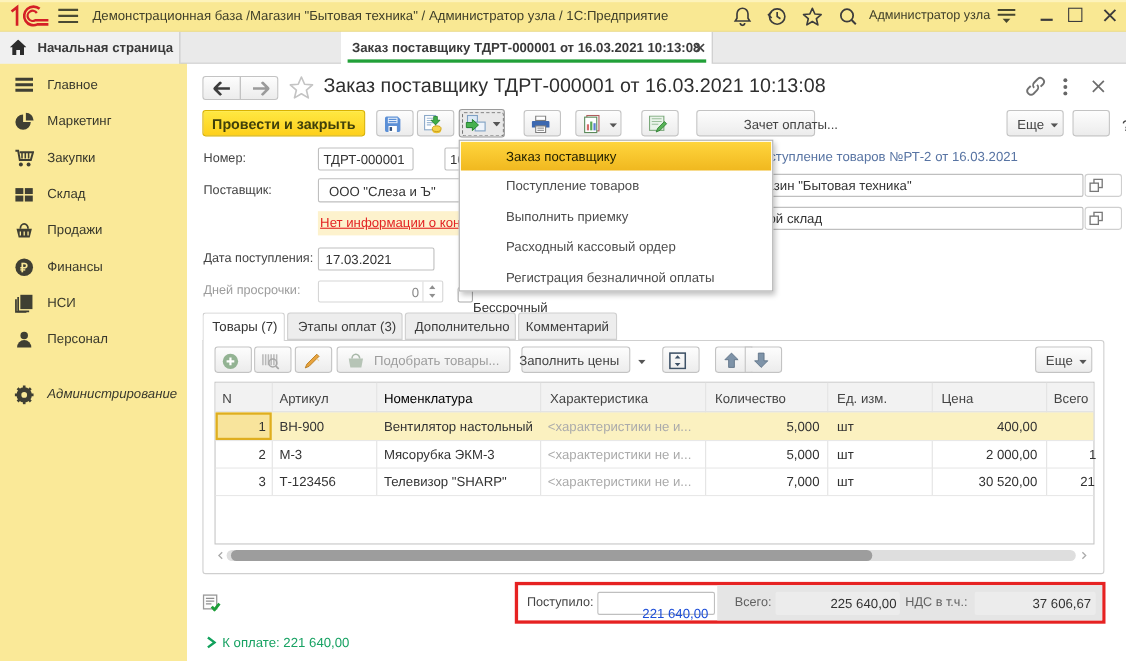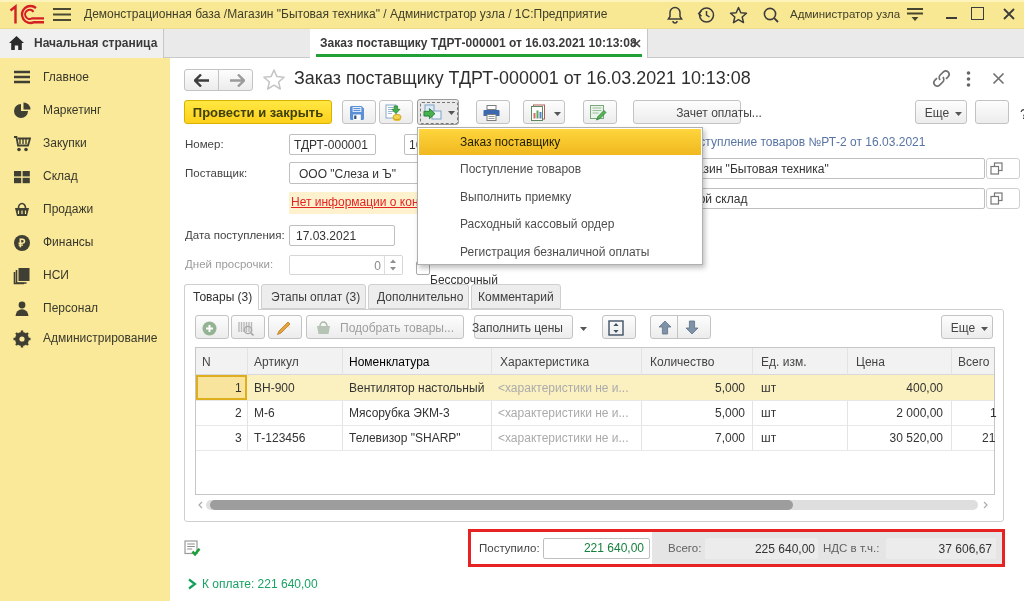--- a/index.html
+++ b/index.html
@@ -142,21 +142,21 @@
       </svg>
       <div class="sbtext">НСИ</div>
     </div>
     <div class="sbitem" style="top:234px;">
       <svg class="sbicon" viewBox="0 0 18 18">
         <circle cx="9" cy="5" r="3.4" fill="#3f3f33"></circle>
         <path d="M2.5,16 a6.5,6.8 0 0 1 13,0 z" fill="#3f3f33"></path>
       </svg>
       <div class="sbtext">Персонал</div>
     </div>
-    <div class="sbitem" style="top:264px;">
+    <div class="sbitem" style="top:284px;font-style:italic;">
       <svg class="sbicon" viewBox="0 0 18 18">
         <path d="M9,0.5 l1.4,2.6 3,-.7 .4,3 3,.8 -1.2,2.8 2.2,2.1 -2.5,1.8 .7,3 -3,.4 -.8,3 -2.8,-1.3 -2.1,2.2 -1.8,-2.5 -3,.7 -.4,-3 -3,-.8 1.3,-2.8 -2.2,-2.1 2.5,-1.8 -.7,-3 3,-.4 .8,-3 2.8,1.4 z" fill="#3f3f33" transform="scale(0.56) translate(7,7)"></path>
         <circle cx="9" cy="9" r="7" fill="#3f3f33"></circle>
         <g stroke="#3f3f33" stroke-width="2.4">
           <path d="M9,0.5 v4 M9,13.5 v4 M0.5,9 h4 M13.5,9 h4 M3,3 l2.8,2.8 M12.2,12.2 l2.8,2.8 M15,3 l-2.8,2.8 M5.8,12.2 L3,15"></path>
         </g>
         <circle cx="9" cy="9" r="2.6" fill="#fae998"></circle>
       </svg>
       <div class="sbtext">Администрирование</div>
     </div>
@@ -314,21 +314,21 @@
     </div>
   <div class="btn" style="left:986px;top:188px;width:21px;height:21px;border-color:#cfcfcf;background:#fff;">
     <svg class="abs" style="left:3px;top:3px" width="13" height="13" viewBox="0 0 13 13">
       <rect x="4.5" y="1" width="7.5" height="7.5" fill="#fff" stroke="#777" stroke-width="1.2"></rect>
       <rect x="1" y="4.5" width="7.5" height="7.5" fill="#fff" stroke="#777" stroke-width="1.2"></rect>
     </svg>
   </div>
 
   <div class="abs" style="left:184px;top:309px;width:820px;height:213px;border:1px solid #cfcfcf;border-radius:0 3px 3px 3px;background:#fff;box-sizing:border-box;"></div>
   <div class="abs" style="left:184px;top:284px;width:75px;height:26px;background:#fff;border:1px solid #cfcfcf;border-bottom:none;border-radius:3px 3px 0 0;box-sizing:border-box;"></div>
-  <div class="abs" style="left:193px;top:290px;color:#333;">Товары (3)</div>
+  <div class="abs" style="left:193px;top:290px;color:#333;">Товары (7)</div>
   <div class="abs" style="left:261px;top:284px;width:105px;height:25px;background:#ededed;border:1px solid #cfcfcf;border-radius:3px 3px 0 0;box-sizing:border-box;"></div>
   <div class="abs" style="left:271px;top:290px;color:#3d3d3d;">Этапы оплат (3)</div>
   <div class="abs" style="left:368px;top:284px;width:101px;height:25px;background:#ededed;border:1px solid #cfcfcf;border-radius:3px 3px 0 0;box-sizing:border-box;"></div>
   <div class="abs" style="left:377px;top:290px;color:#3d3d3d;">Дополнительно</div>
   <div class="abs" style="left:471px;top:284px;width:90px;height:25px;background:#ededed;border:1px solid #cfcfcf;border-radius:3px 3px 0 0;box-sizing:border-box;"></div>
   <div class="abs" style="left:478px;top:290px;color:#3d3d3d;">Комментарий</div>
 
   <div class="btn" style="left:195px;top:315px;width:28px;height:24px;">
     <svg class="abs" style="left:6px;top:5px" width="15" height="15" viewBox="0 0 15 15">
       <circle cx="7.5" cy="7.5" r="7" fill="#93b393"></circle>
@@ -408,21 +408,21 @@
     <div class="abs" style="left:39px;top:33px;color:#333;">1</div>
     <div class="abs" style="left:58px;top:33px;color:#333;">ВН-900</div>
     <div class="abs" style="left:153px;top:33px;color:#333;">Вентилятор настольный</div>
     <div class="abs" style="left:302px;top:33px;color:#ababab;">&lt;характеристики не и...</div>
     <div class="abs" style="left:445px;top:33px;width:104px;text-align:right;color:#333;">5,000</div>
     <div class="abs" style="left:565px;top:33px;color:#333;">шт</div>
     <div class="abs" style="left:651px;top:33px;width:96px;text-align:right;color:#333;">400,00</div>
 
     <div class="abs" style="left:0;top:52px;width:798px;height:1px;background:#e8e8e8;"></div>
     <div class="abs" style="left:39px;top:58px;color:#333;">2</div>
-    <div class="abs" style="left:58px;top:58px;color:#333;">М-6</div>
+    <div class="abs" style="left:58px;top:58px;color:#333;">М-3</div>
     <div class="abs" style="left:153px;top:58px;color:#333;">Мясорубка ЭКМ-3</div>
     <div class="abs" style="left:302px;top:58px;color:#ababab;">&lt;характеристики не и...</div>
     <div class="abs" style="left:445px;top:58px;width:104px;text-align:right;color:#333;">5,000</div>
     <div class="abs" style="left:565px;top:58px;color:#333;">шт</div>
     <div class="abs" style="left:651px;top:58px;width:96px;text-align:right;color:#333;">2 000,00</div>
     <div class="abs" style="left:794px;top:58px;color:#333;">1</div>
 
     <div class="abs" style="left:0;top:77px;width:798px;height:1px;background:#e8e8e8;"></div>
     <div class="abs" style="left:39px;top:83px;color:#333;">3</div>
     <div class="abs" style="left:58px;top:83px;color:#333;">Т-123456</div>
@@ -445,21 +445,21 @@
     </svg>
 
   <svg class="abs" style="left:184px;top:540px" width="17" height="16" viewBox="0 0 17 16">
     <rect x="1" y="1" width="12" height="12.5" fill="#fdfdfd" stroke="#9a9a9a" stroke-width="1.2"></rect>
     <path d="M3.2,4 h7.6 M3.2,6.5 h7.6 M3.2,9 h5" stroke="#8f8f8f" stroke-width="1.2"></path>
     <path d="M8.5,11.5 l2.5,2.8 4.5,-5.5" fill="none" stroke="#1d9e38" stroke-width="2.6"></path>
   </svg>
   <div class="abs" style="left:468px;top:529px;width:537px;height:38px;border:3px solid #e62222;box-sizing:border-box;background:#fff;"></div>
   <div class="abs" style="left:479px;top:542px;color:#444;font-size:11.5px;">Поступило:</div>
   <div class="inp" style="left:543px;top:538px;width:107px;height:21px;">
-    <div class="abs" style="right:5px;top:2px;color:#15803d;">221 640,00</div>
+    <div class="abs" style="right:5px;top:12px;color:#1d4ed8;">221 640,00</div>
   </div>
   <div class="abs" style="left:652px;top:532px;width:350px;height:32px;background:#e5e5e5;"></div>
   <div class="abs" style="left:668px;top:542px;color:#616161;font-size:11.5px;">Всего:</div>
   <div class="abs" style="left:705px;top:538px;width:113px;height:21px;background:#ececec;border-radius:2px;">
     <div class="abs" style="right:3px;top:4px;color:#333;">225 640,00</div>
   </div>
   <div class="abs" style="left:823px;top:542px;color:#616161;font-size:11.5px;">НДС в т.ч.:</div>
   <div class="abs" style="left:886px;top:538px;width:110px;height:21px;background:#ececec;border-radius:2px;">
     <div class="abs" style="right:4px;top:4px;color:#333;">37 606,67</div>
   </div>

